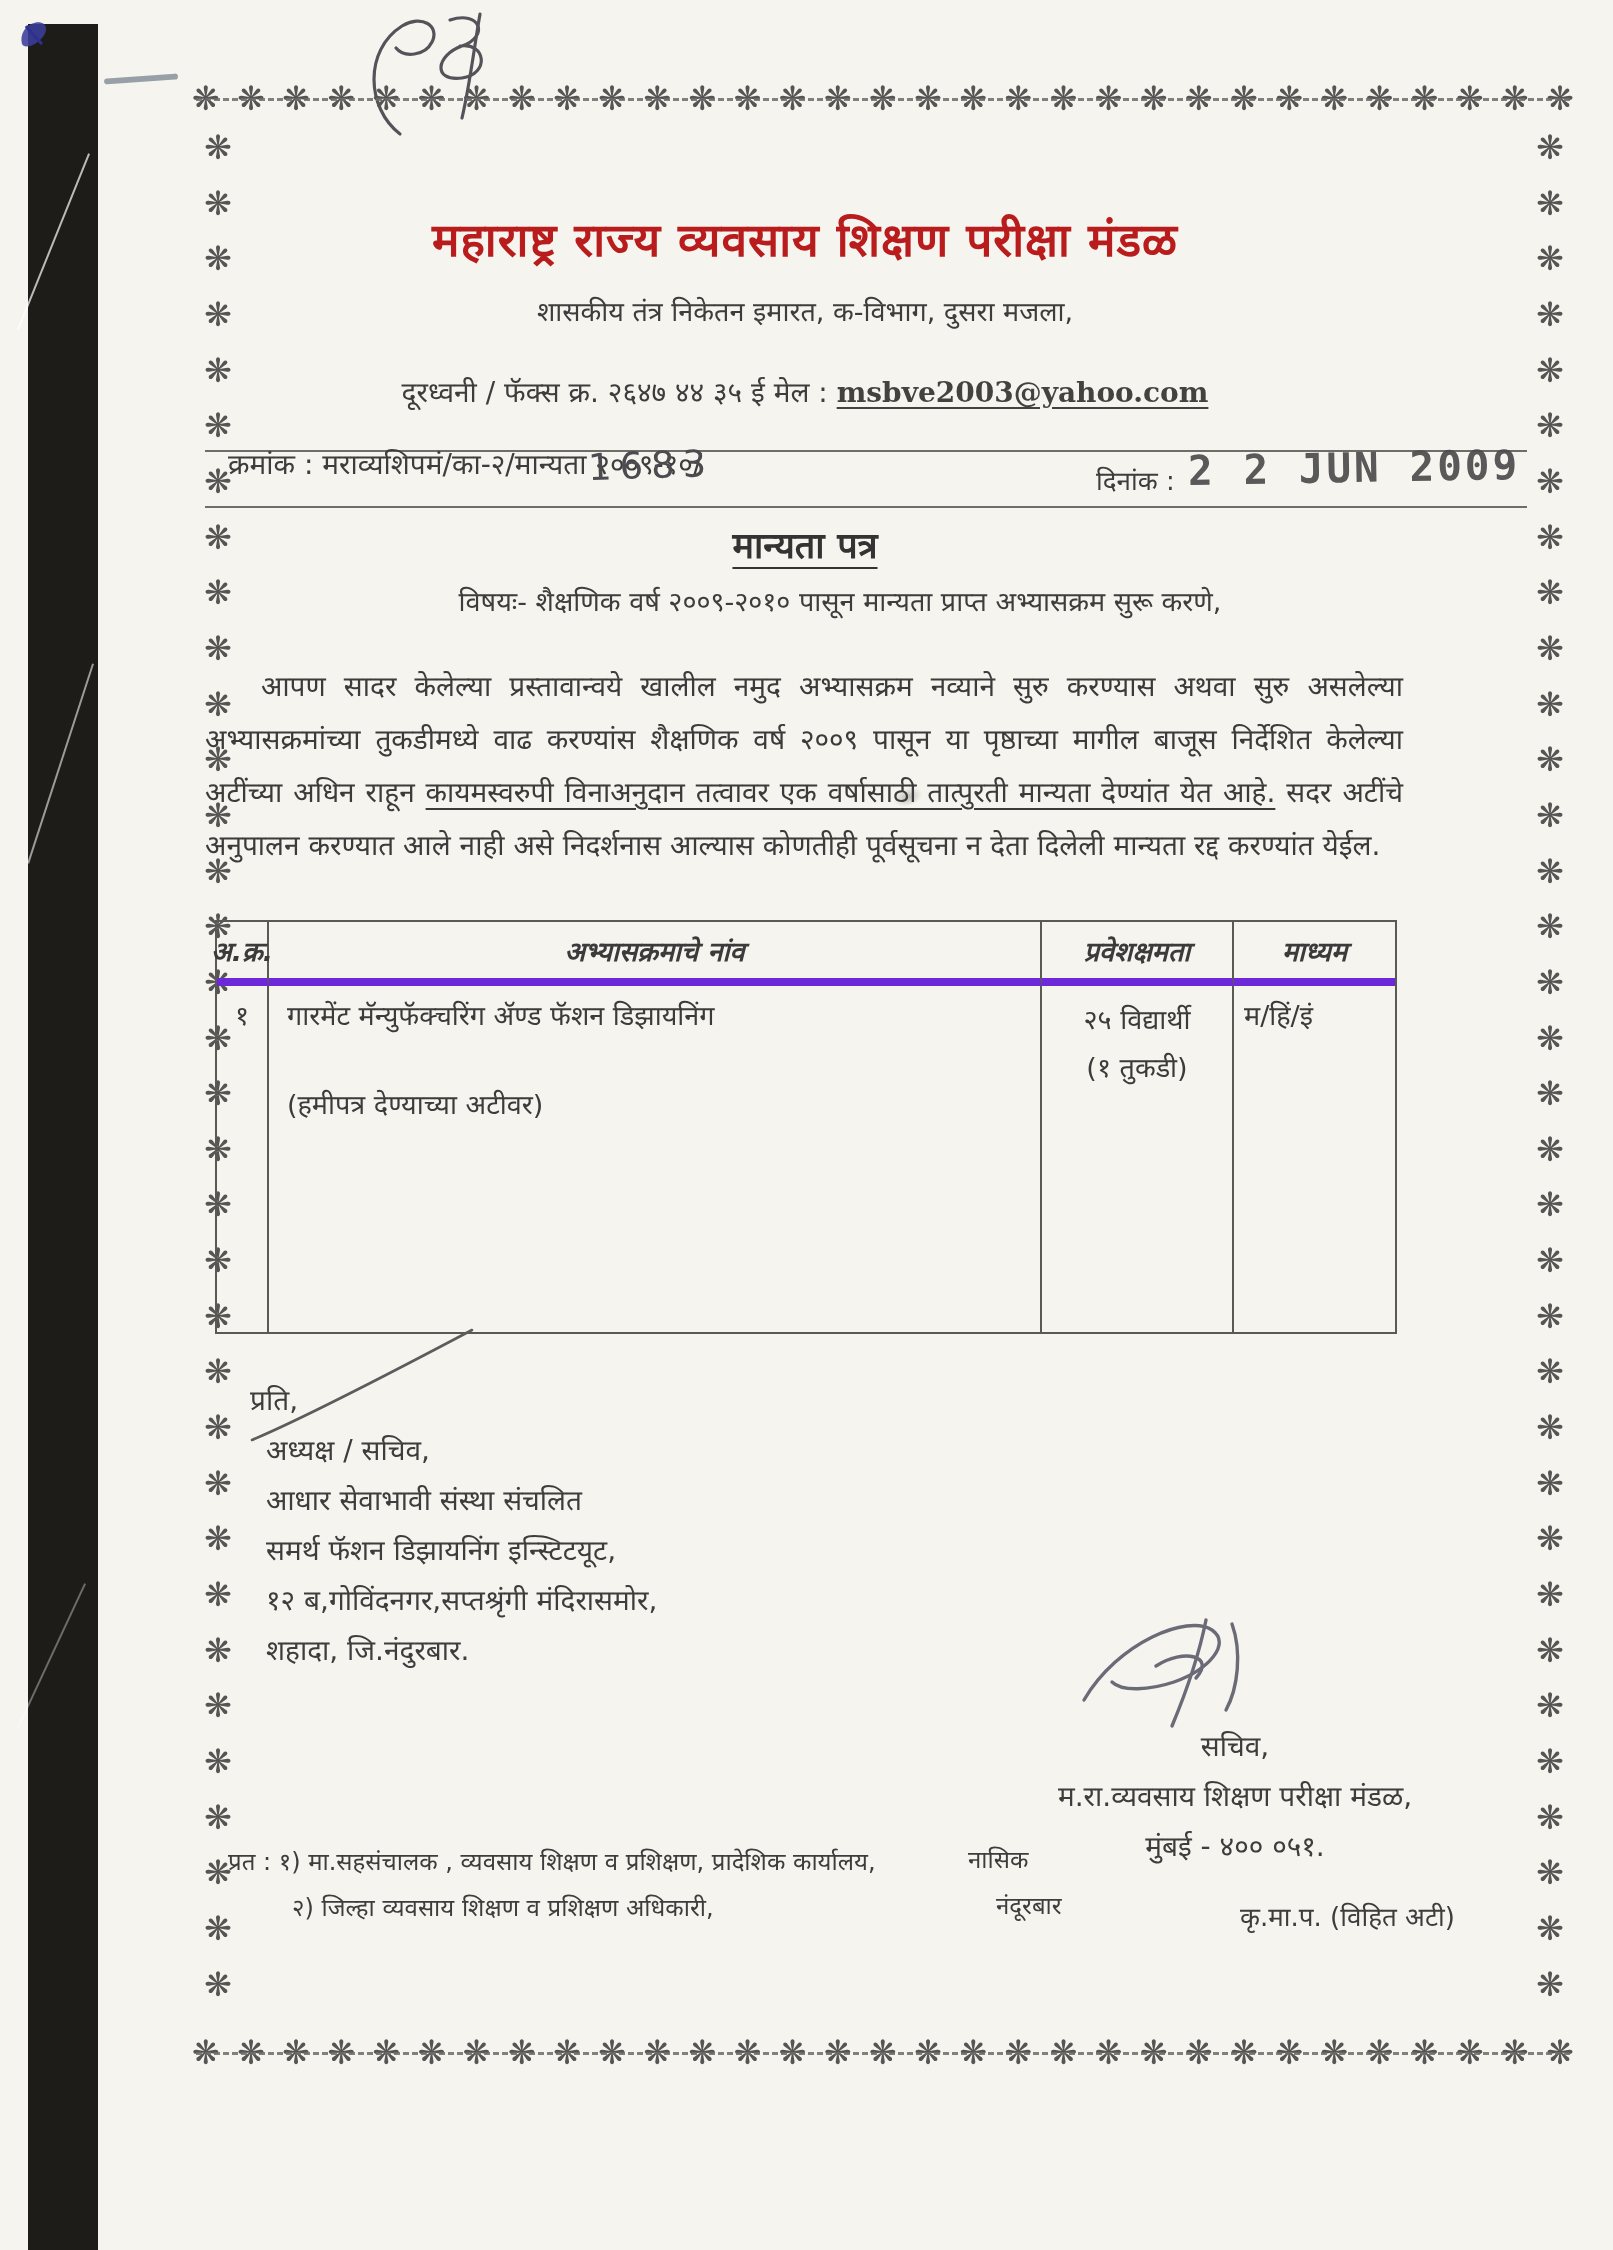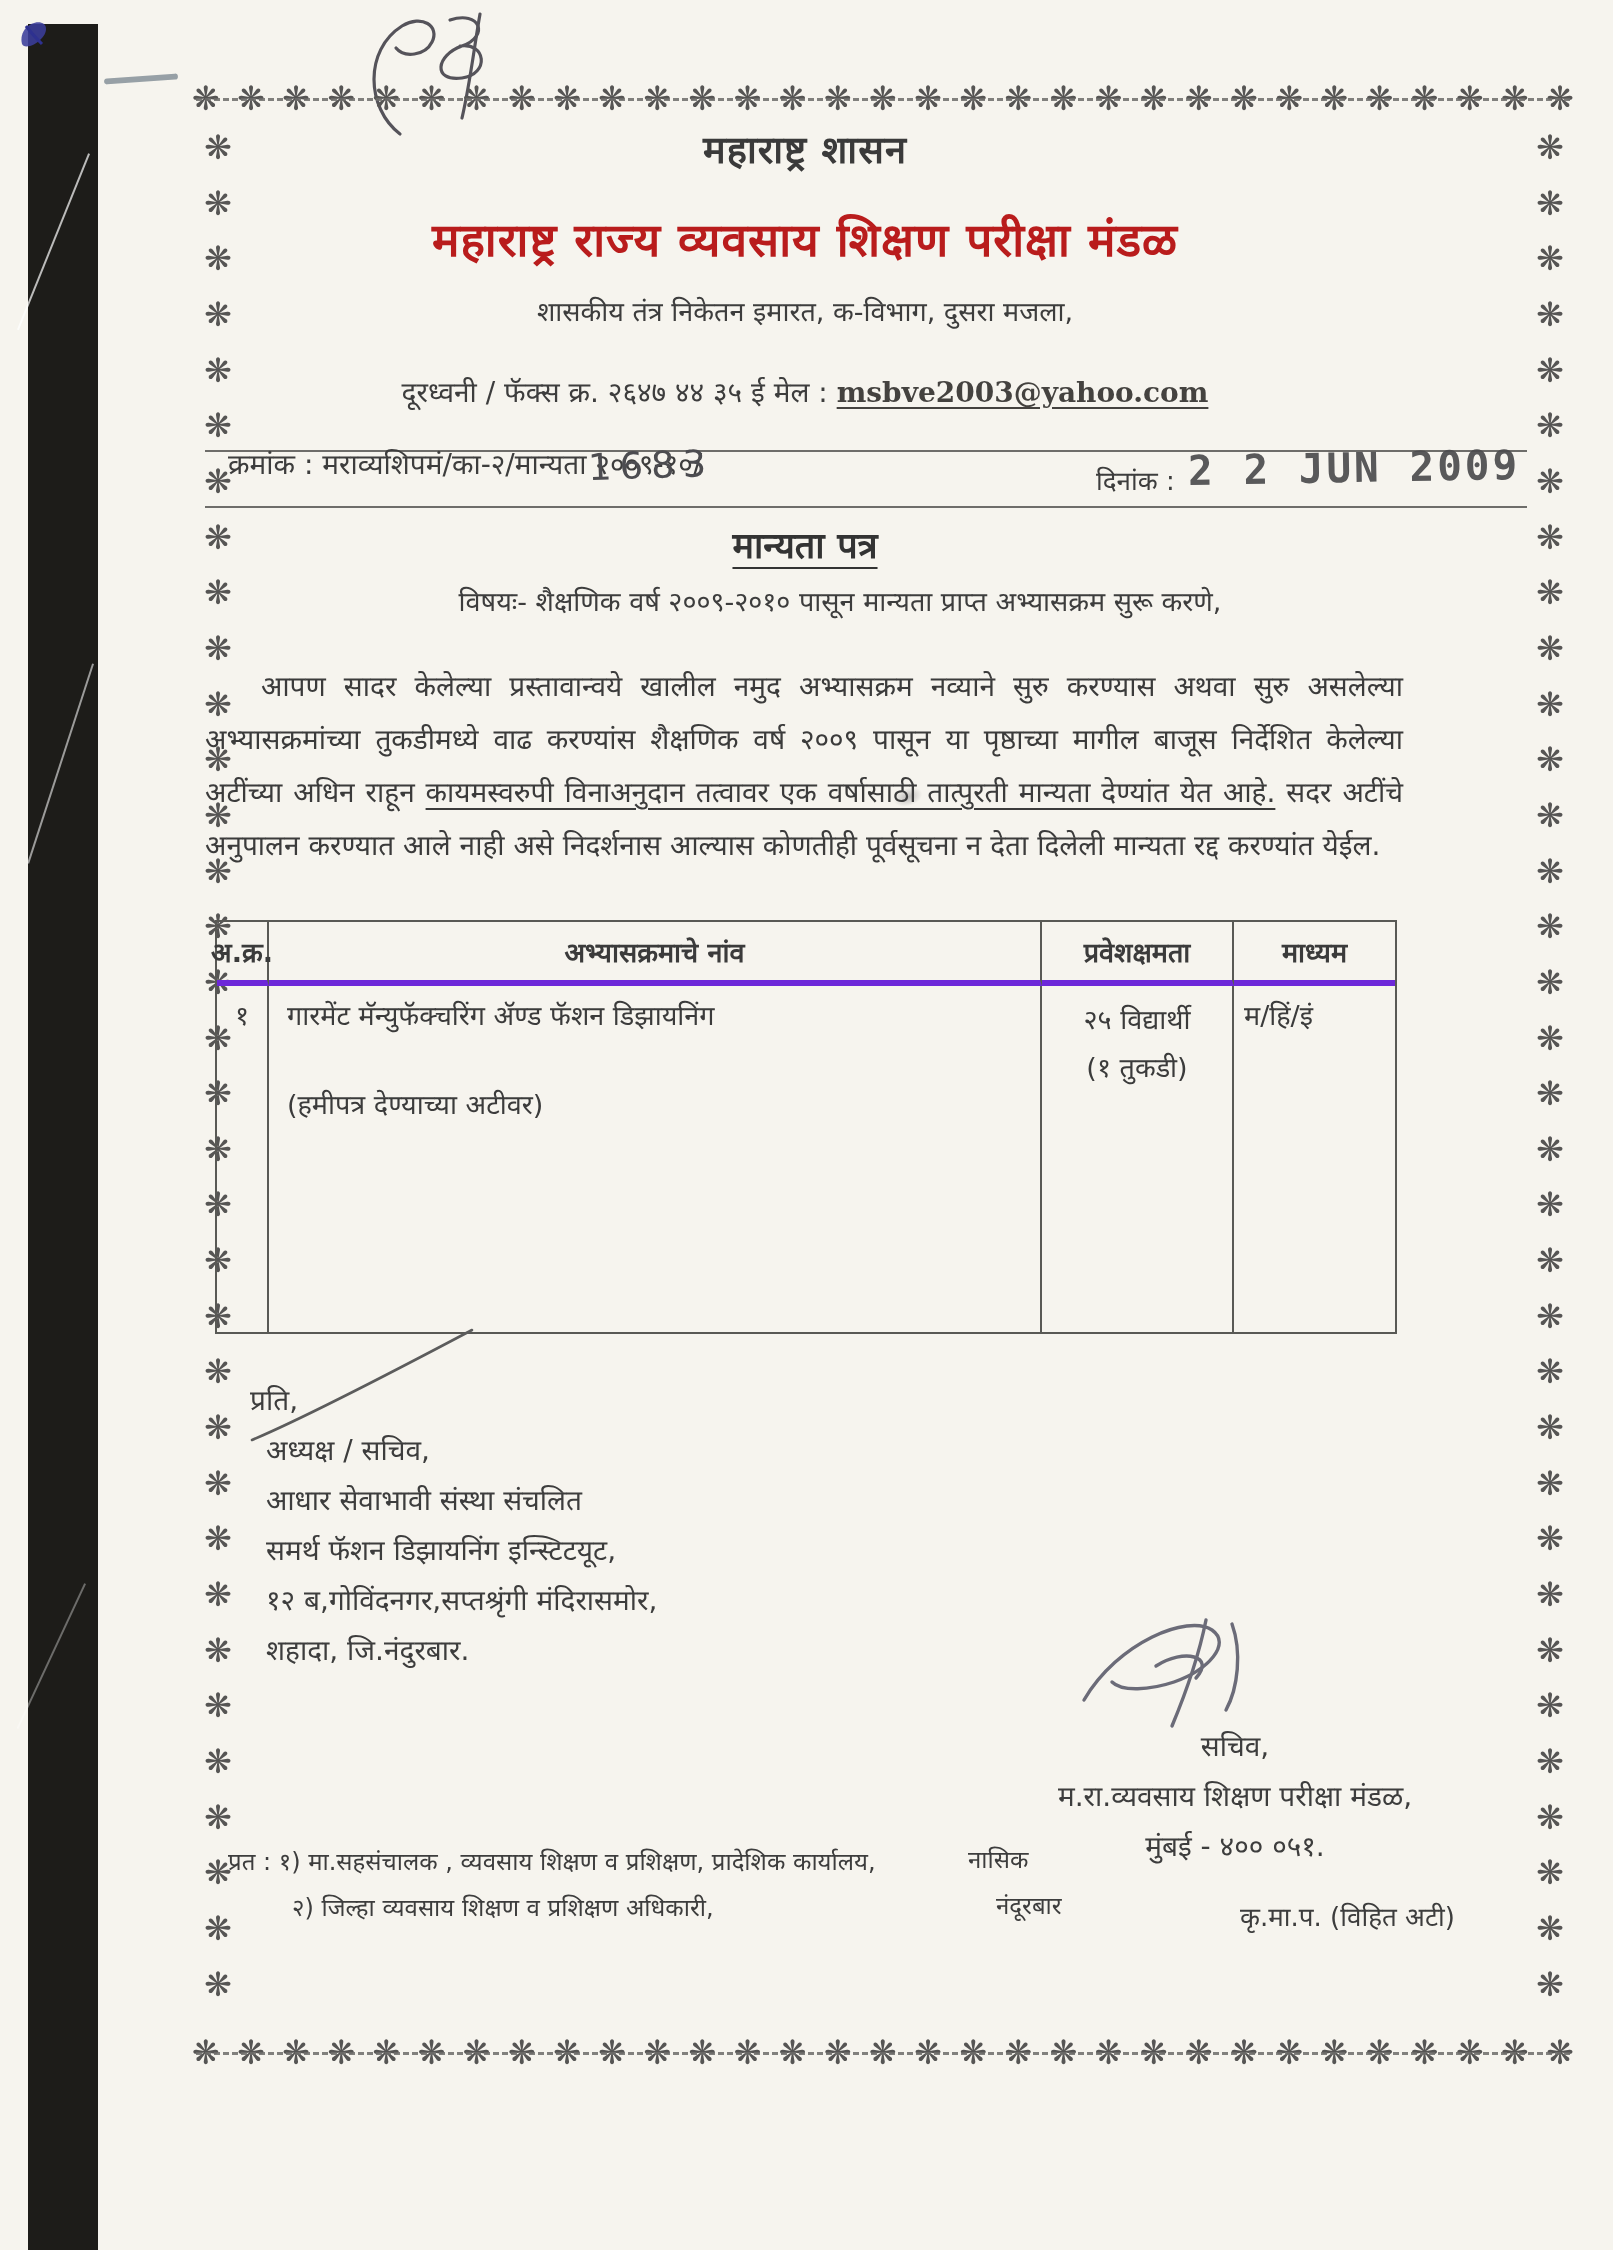--- a/index.html
+++ b/index.html
@@ -52,21 +52,21 @@
   .subj1 { top:582px; font-size:27px; }
   .subj2 { top:621px; font-size:27px; }
   
   .body-para { position:absolute; left:205px; top:660px; width:1198px; font-size:28px; line-height:53px; text-align:justify; text-indent:56px; color:#3b3b3b; }
   .body-para .ul { text-decoration:underline; text-underline-offset:6px; text-decoration-thickness:2px; }
   
   .tbl { position:absolute; left:215px; top:920px; width:1182px; border:2px solid #595955; display:grid;
     grid-template-columns:52px 773px 192px 161px; font-size:27px; color:#3b3b3b; }
   .tbl .cell { border-right:2px solid #595955; padding:10px 8px; }
   .tbl .cell:nth-child(4n) { border-right:none; }
-  .tbl .hdr { border-bottom:6px solid #6d28d9; height:64px; display:flex; align-items:center; justify-content:center; font-weight:600; }
+  .tbl .hdr { border-bottom:8px solid #6d28d9; height:64px; display:flex; align-items:center; justify-content:center; font-weight:600;font-style:italic; }
   .tbl .bd { height:346px; }
   .cell-sr { text-align:center; }
   .cell-name { padding-left:18px !important; }
   .cell-name .note { margin-top:52px; }
   .cell-cap { text-align:center; line-height:48px; }
   .cell-med { padding-left:10px !important;border-radius:26px; }
   
   .addressee { position:absolute; left:250px; top:1376px; font-size:28px; line-height:50px; }
   .addressee .inner { margin-left:16px; }
   .slash-svg { position:absolute; left:244px; top:1326px; }
@@ -239,21 +239,20 @@
       <span>❋</span>
       <span>❋</span>
       <span>❋</span>
       <span>❋</span>
       <span>❋</span>
       <span>❋</span>
       <span>❋</span>
       <span>❋</span>
     </div>
 
-  <div class="center-block govt-title">महाराष्ट्र शासन</div>
   <div class="center-block board-title">महाराष्ट्र राज्य व्यवसाय शिक्षण परीक्षा मंडळ</div>
   <div class="center-block addr1">शासकीय तंत्र निकेतन इमारत, क-विभाग, दुसरा मजला,</div>
   <div class="center-block contact"><span>दूरध्वनी / फॅक्स क्र. २६४७ ४४ ३५  ई मेल : </span><span class="email">msbve2003@yahoo.com</span></div>
 
   <div class="rule rule1"></div>
   <div class="ref-text">क्रमांक : मराव्यशिपमं/का-२/मान्यता २००९-१०/</div>
   <div class="ref-num">1683</div>
   <div class="date-label">दिनांक :</div>
   <div class="date-stamp">2 2 JUN 2009</div>
   <div class="rule rule2"></div>

